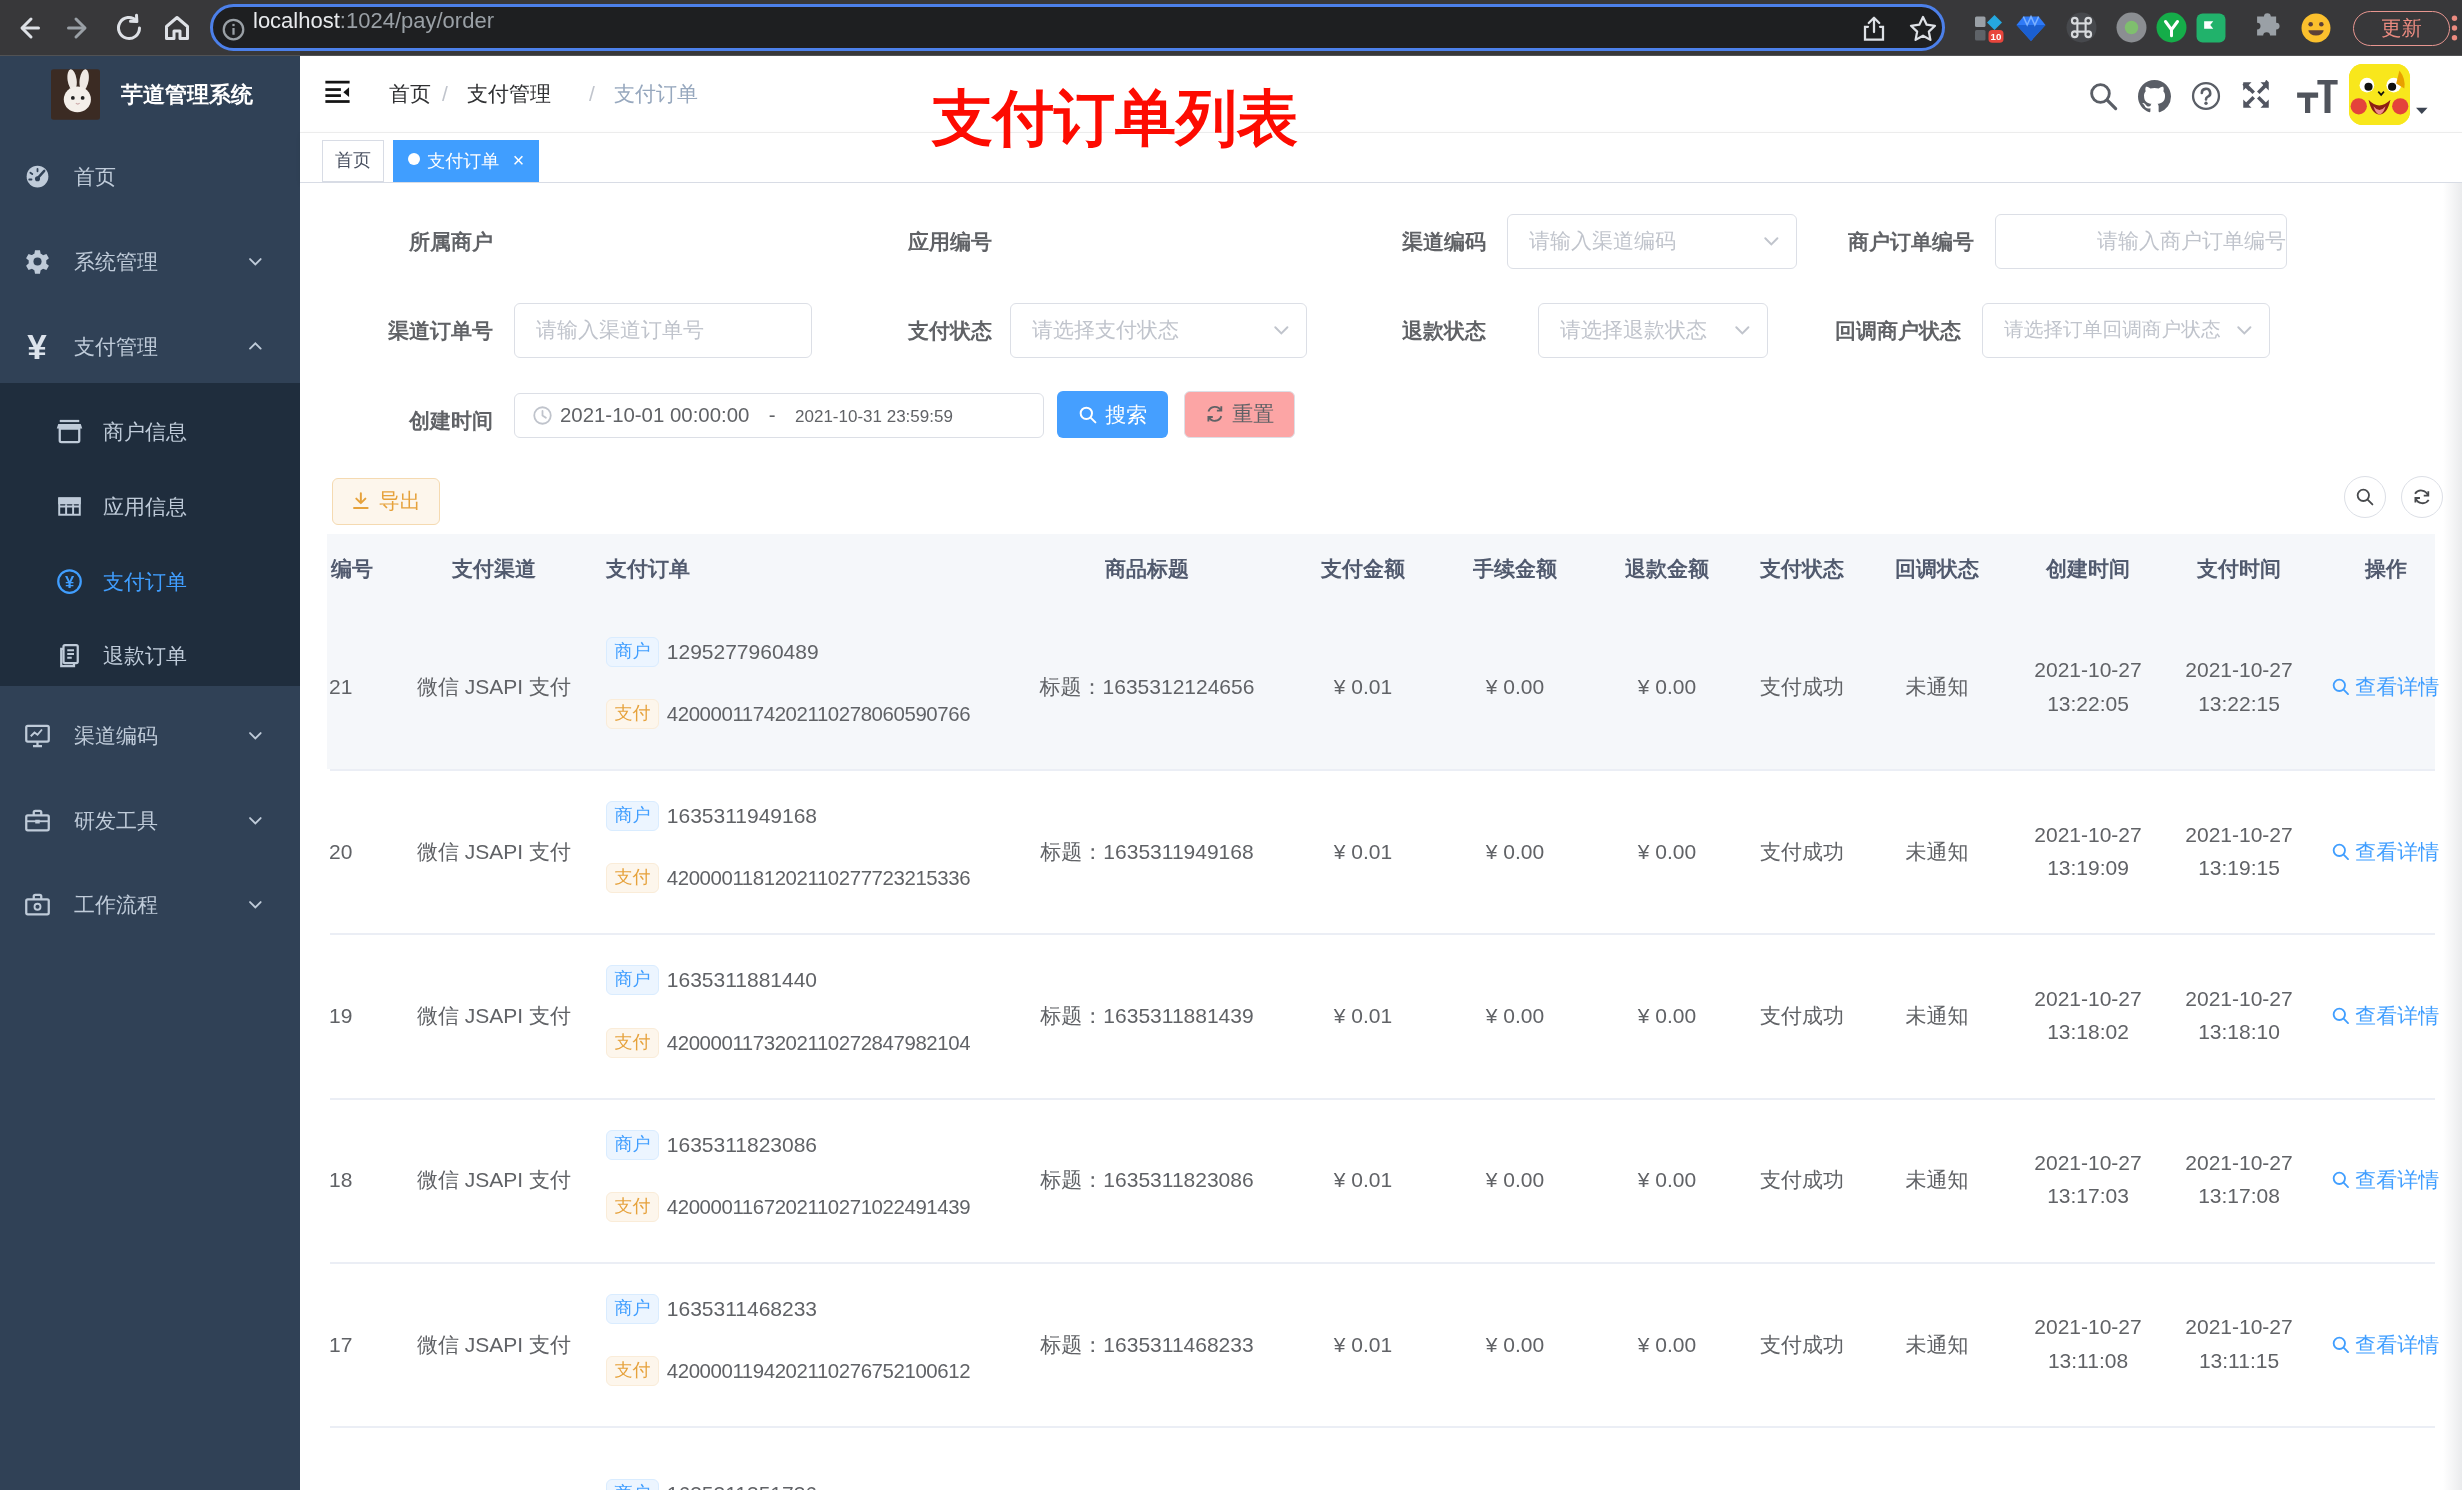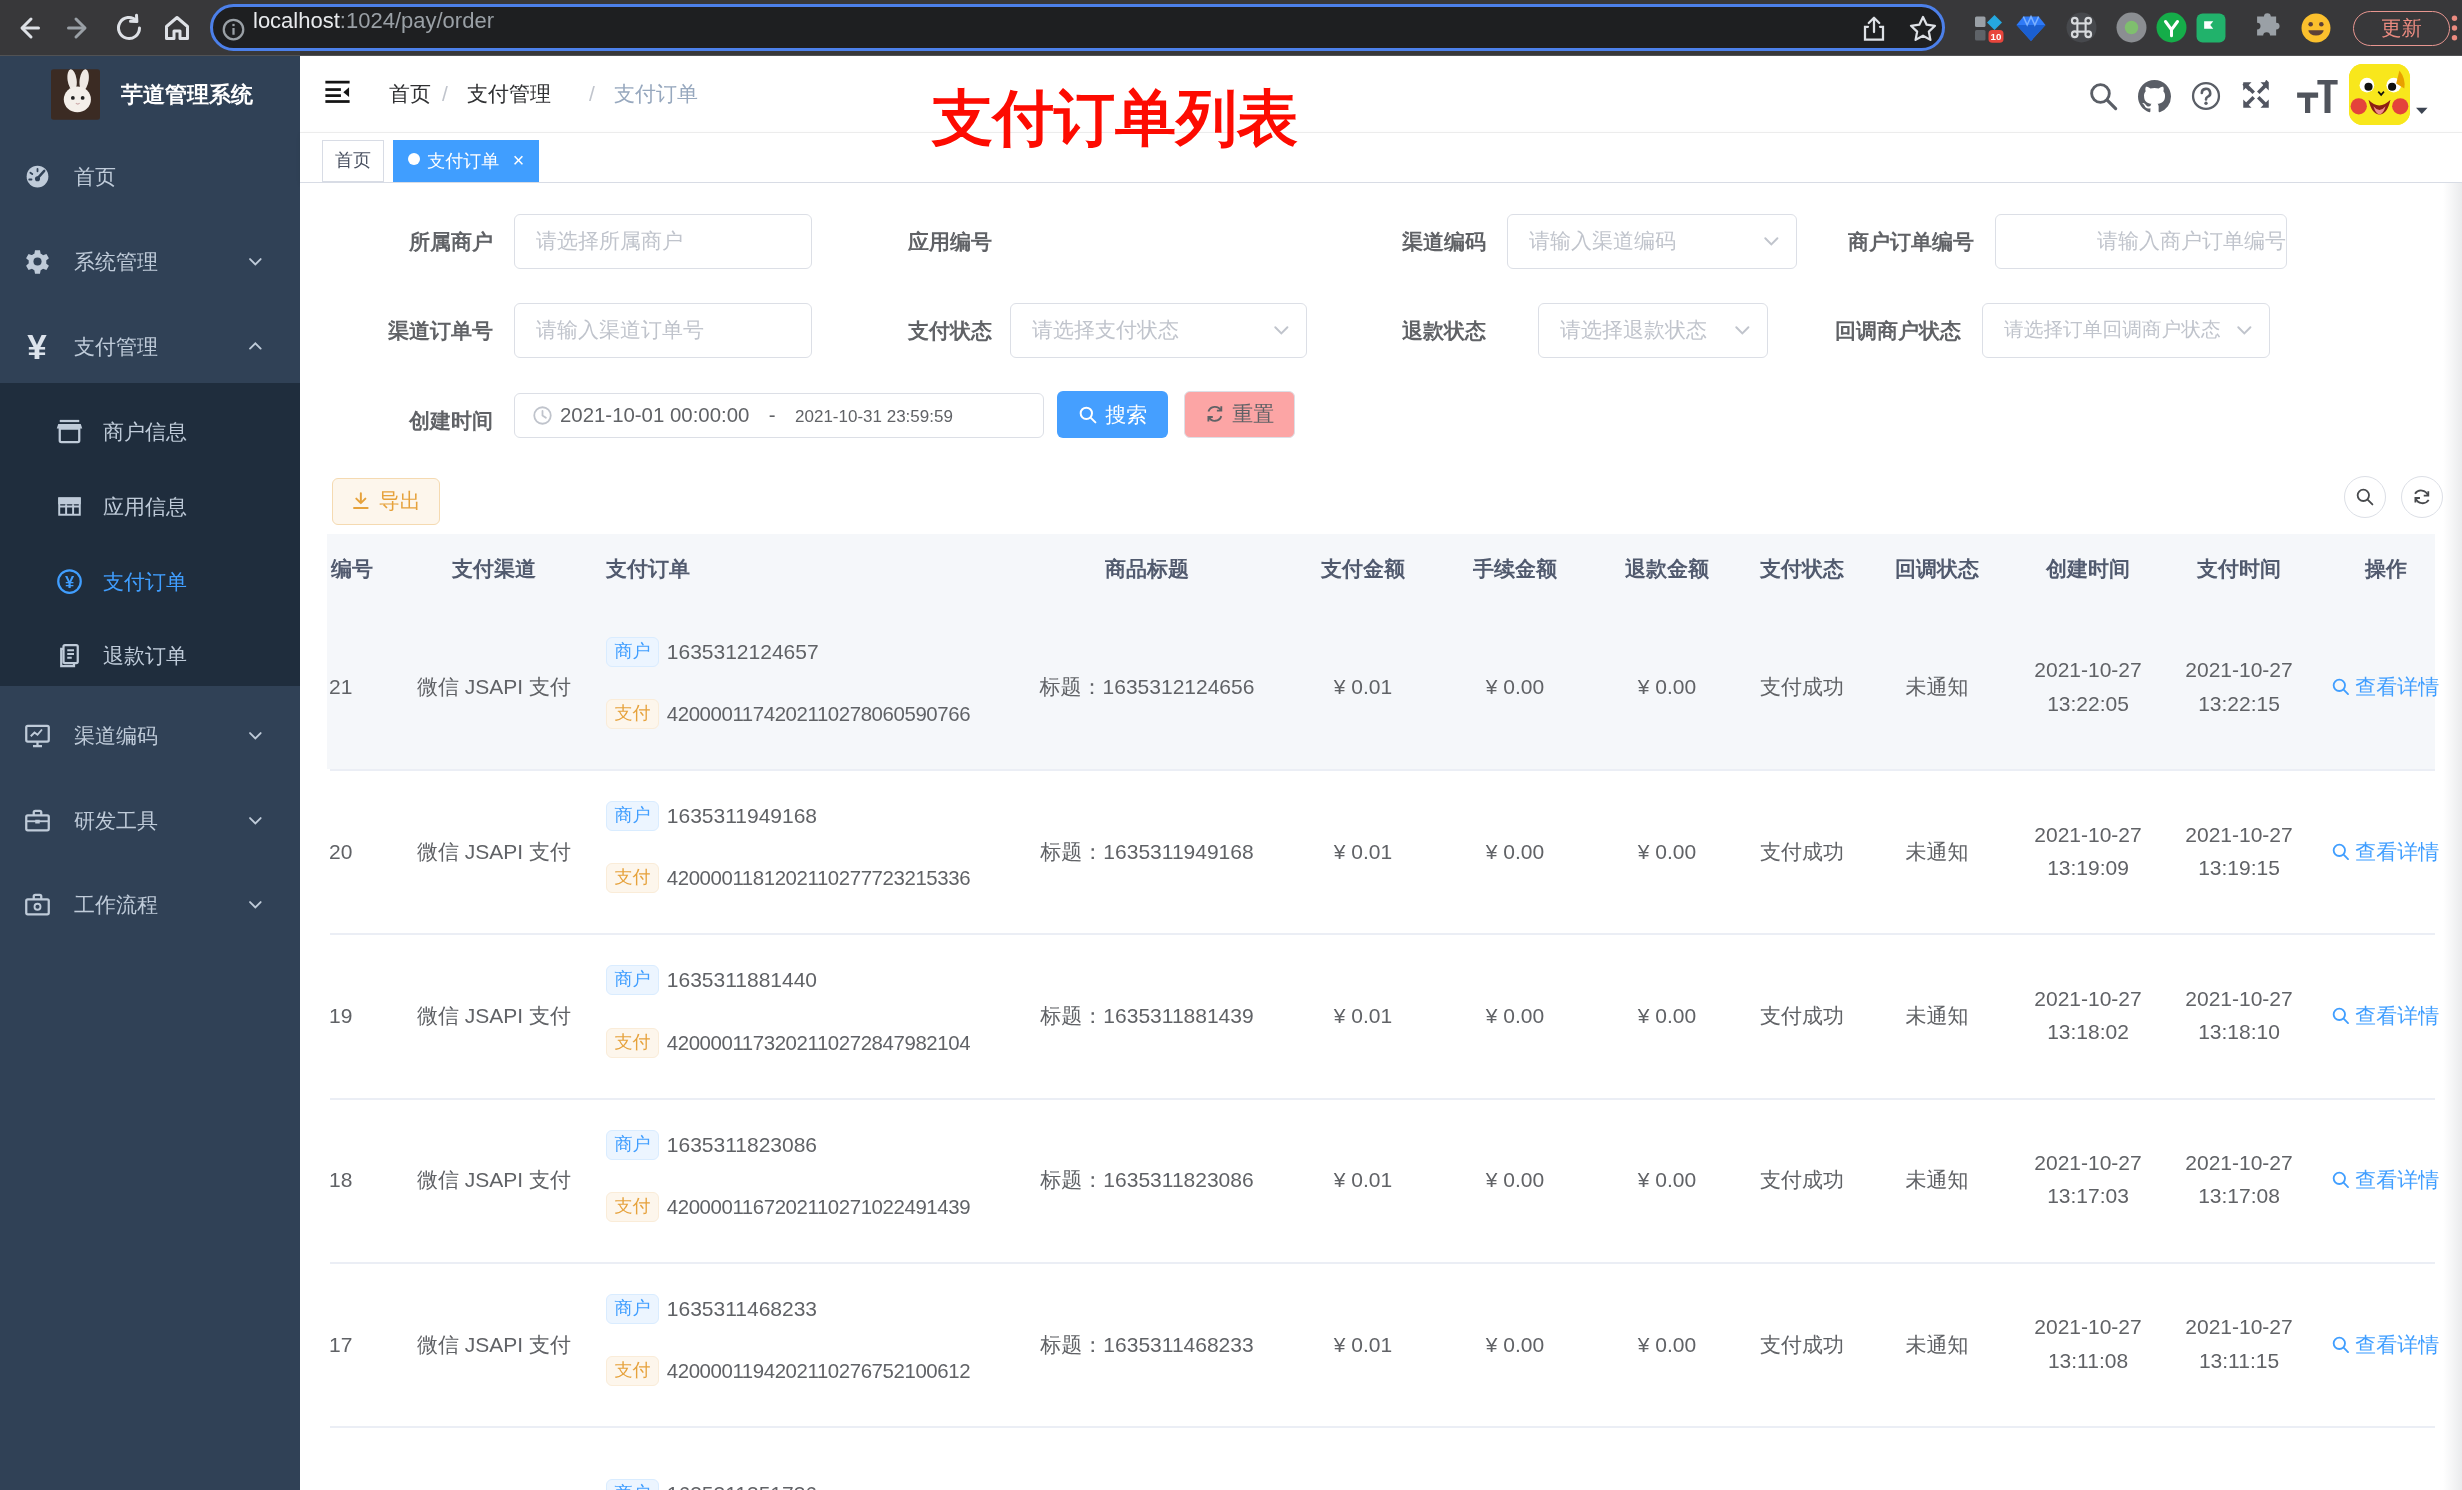--- a/index.html
+++ b/index.html
@@ -334,21 +334,20 @@
   <div class="tag plain" style="left:22px;">首页</div>
   <div class="tag active" style="left:93px;">
     <span style="display:inline-block;width:12px;height:12px;border-radius:50%;background:#fff;margin-right:7.6px;vertical-align:1.5px;"></span>支付订单<span style="margin-left:13.6px;font-size:19.7px;">×</span>
   </div>
 </div>
 
 <div id="content">
   <div class="abs" style="left:2143px;top:0;width:19.7px;height:1307px;background:linear-gradient(to right, rgba(236,237,239,0), #e9eaec);"></div>
 
   <div class="flabel" style="left:-110px;top:31px;width:303px;">所属商户</div>
-  <div class="finput" style="left:214px;top:31px;width:298px;">请选择所属商户</div>
   <div class="flabel" style="left:389px;top:31px;width:303px;">应用编号</div>
   <div class="flabel" style="left:883px;top:31px;width:303px;">渠道编码</div>
   <div class="finput" style="left:1207px;top:31px;width:290px;">请输入渠道编码
     <svg class="sel-arrow" viewBox="0 0 22 22">
         <path d="M3 7 l8 8 8-8" stroke="#c0c4cc" stroke-width="2.6" fill="none" stroke-linecap="round"></path>
       </svg>
   </div>
   <div class="flabel" style="left:1371px;top:31px;width:303px;">商户订单编号</div>
   <div class="finput" style="left:1695px;top:31px;width:292px;text-align:right;">请输入商户订单编号</div>
 
@@ -437,21 +436,21 @@
 
   <div class="rowline" style="left:30px;top:586px;"></div>
   <div class="rowline" style="left:30px;top:750px;"></div>
   <div class="rowline" style="left:30px;top:915px;"></div>
   <div class="rowline" style="left:30px;top:1079px;"></div>
   <div class="rowline" style="left:30px;top:1243px;"></div>
 
   <div id="rows">
   <div class="td" style="left:29px;top:476px;width:45px;height:55px;line-height:55px;">21</div>
   <div class="td ctr" style="left:194px;top:476px;height:55px;line-height:55px;white-space:nowrap;">微信 JSAPI 支付</div>
-  <div class="td" style="left:306px;top:453px;height:30px;line-height:30px;white-space:nowrap;"><span class="etag blue">商户</span><span style="margin-left:7.6px;vertical-align:middle;">1635312124657</span></div>
+  <div class="td" style="left:306px;top:453px;height:30px;line-height:30px;white-space:nowrap;"><span class="etag blue">商户</span><span style="margin-left:7.6px;vertical-align:middle;">1295277960489</span></div>
   <div class="td" style="left:306px;top:515px;height:30px;line-height:30px;white-space:nowrap;"><span class="etag org">支付</span><span style="margin-left:7.6px;vertical-align:middle;font-size:20.4px;letter-spacing:-0.4px;">4200001174202110278060590766</span></div>
   <div class="td ctr" style="left:847px;top:476px;height:55px;line-height:55px;white-space:nowrap;">标题：1635312124656</div>
   <div class="td ctr" style="left:1063px;top:476px;height:55px;line-height:55px;">¥ 0.01</div>
   <div class="td ctr" style="left:1215px;top:476px;height:55px;line-height:55px;">¥ 0.00</div>
   <div class="td ctr" style="left:1367px;top:476px;height:55px;line-height:55px;">¥ 0.00</div>
   <div class="td ctr" style="left:1502px;top:476px;height:55px;line-height:55px;">支付成功</div>
   <div class="td ctr" style="left:1637px;top:476px;height:55px;line-height:55px;">未通知</div>
   <div class="td ctr" style="left:1788px;top:470px;height:33px;line-height:33px;">2021-10-27</div>
   <div class="td ctr" style="left:1788px;top:504px;height:33px;line-height:33px;">13:22:05</div>
   <div class="td ctr" style="left:1939px;top:470px;height:33px;line-height:33px;">2021-10-27</div>

